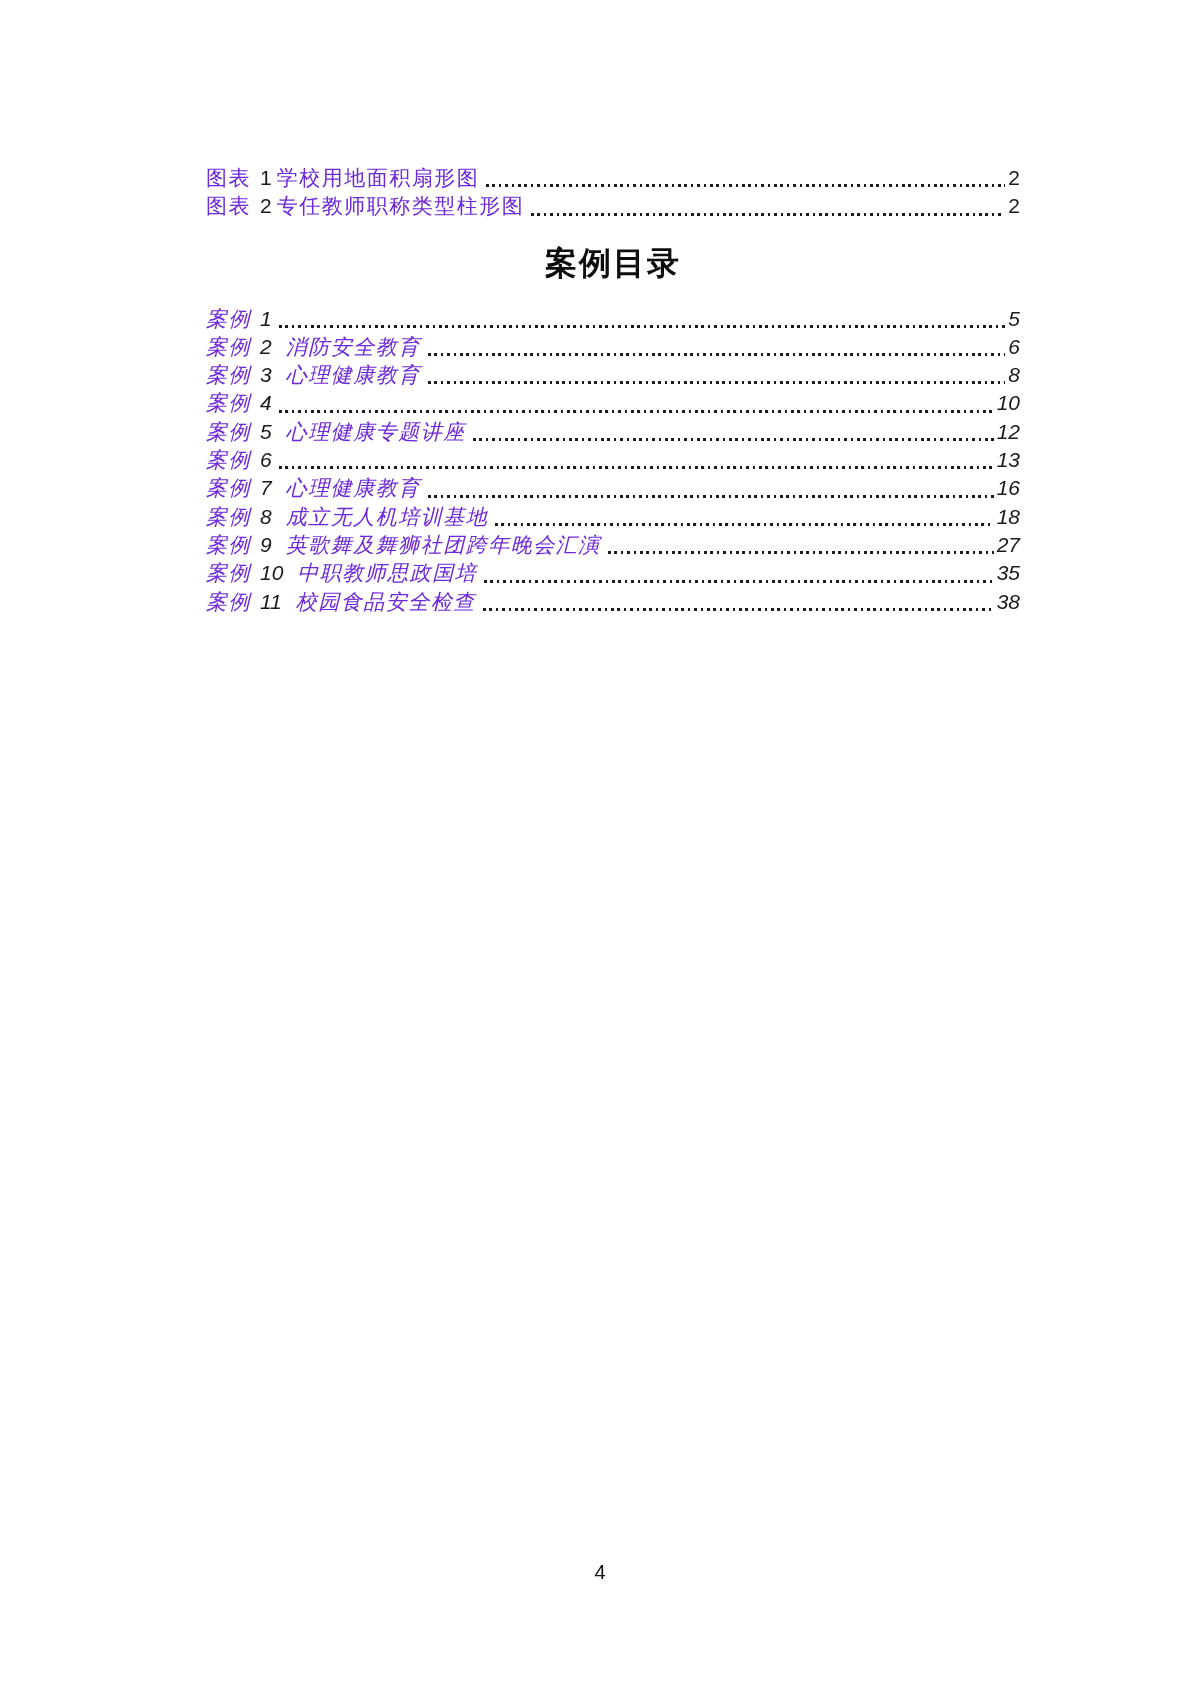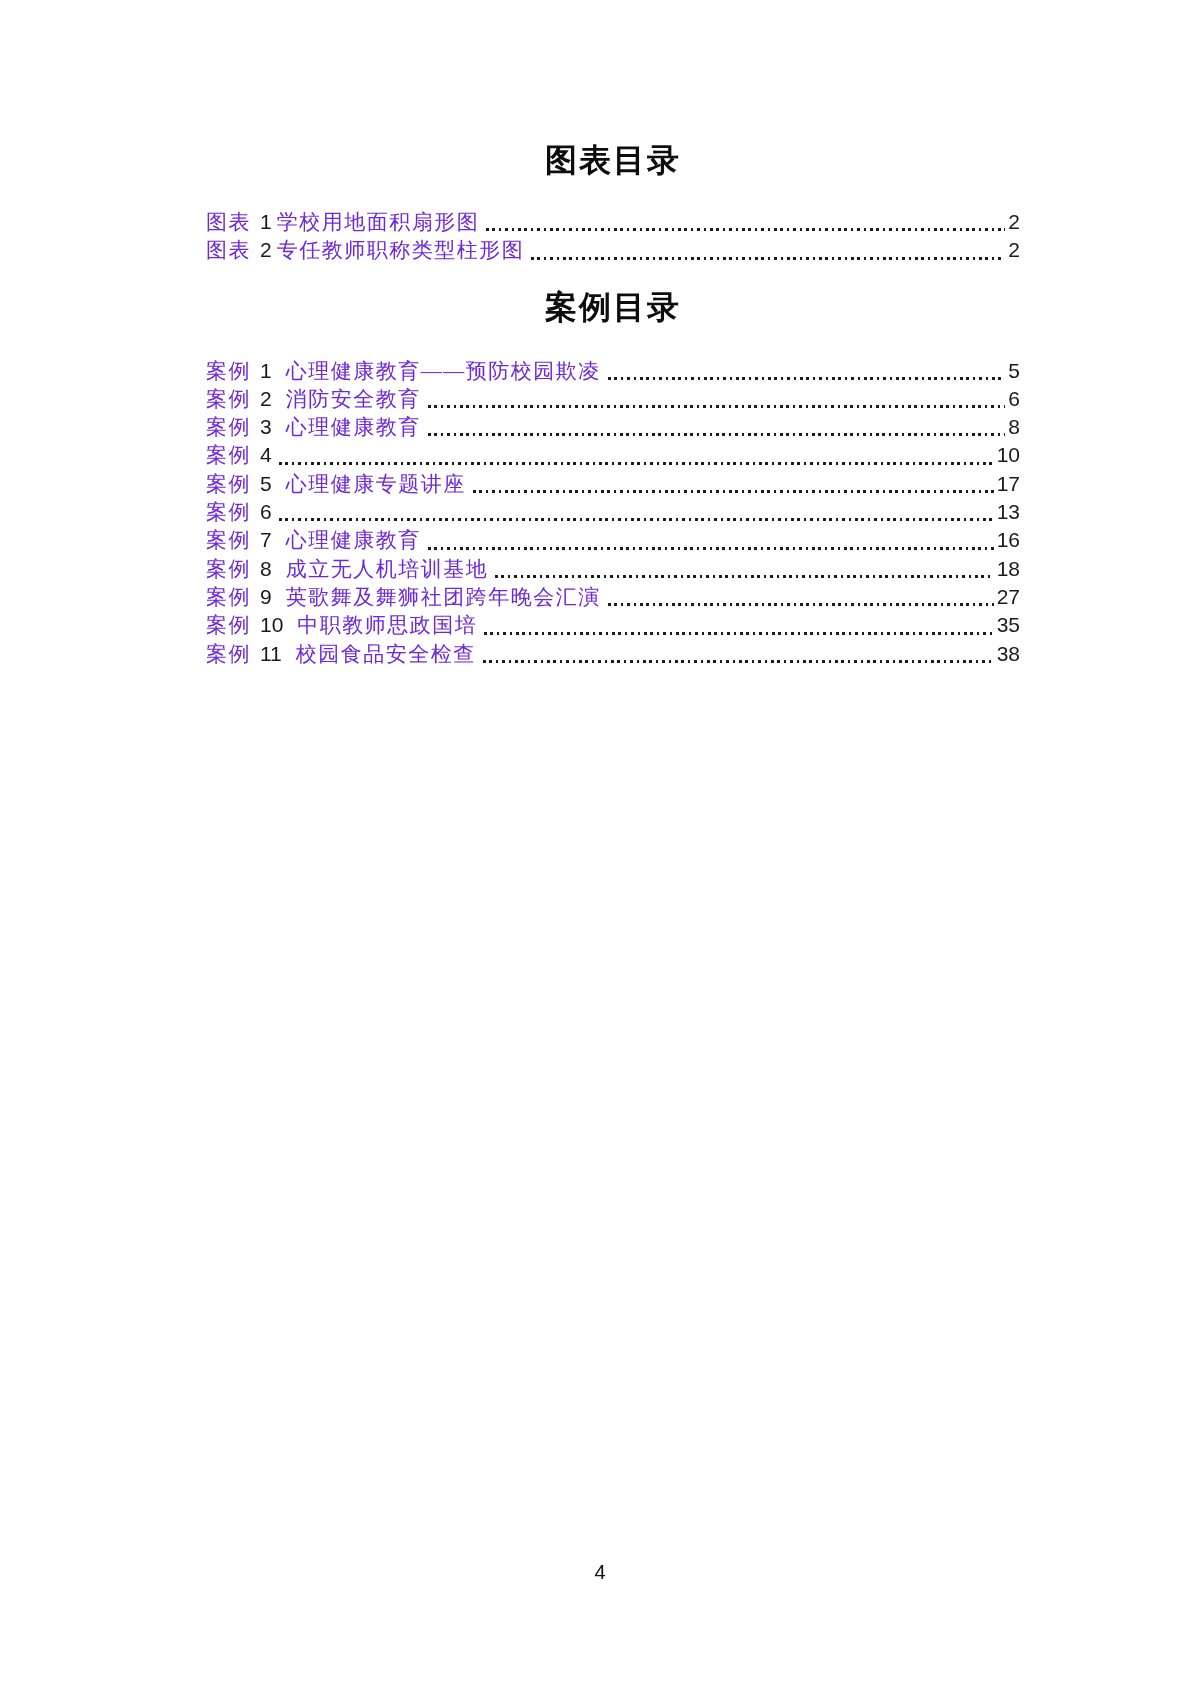--- a/index.html
+++ b/index.html
@@ -32,21 +32,22 @@
     letter-spacing: 2px;
     color: #0d0d0d;
   }
   .toc-title.case {
     margin-top: 20px;
   }
   .toc-list {
     margin-top: 26px;
   }
   .toc-list.case {
-    margin-top: 28px;
+    margin-top: 20px;
+    font-style: italic;
   }
   .toc-row {
     display: flex;
     align-items: baseline;
     font-size: 21px;
     line-height: 27.3px;
     letter-spacing: 1.5px;
     white-space: nowrap;
   }
   .entry-prefix, .entry-label {
@@ -85,21 +86,20 @@
     line-height: 24px;
     color: #111111;
   }
 </style>
 </head>
 <body>
 
 <div class="page">
   <div class="content">
 
-    <h1 class="toc-title">图表目录</h1>
 
     <div class="toc-list figure">
 
         <div class="toc-row">
           <span class="entry-prefix">图表</span>
           <span class="entry-num">1</span>
           <span class="entry-label">学校用地面积扇形图</span>
           <span class="leader"></span>
           <span class="entry-page">2</span>
         </div>
@@ -113,21 +113,20 @@
         </div>
       </div>
 
     <h1 class="toc-title case">案例目录</h1>
 
     <div class="toc-list case">
 
         <div class="toc-row">
           <span class="entry-prefix">案例</span>
           <span class="entry-num">1</span>
-          <span class="entry-label">心理健康教育——预防校园欺凌</span>
           <span class="leader"></span>
           <span class="entry-page">5</span>
         </div>
 
         <div class="toc-row">
           <span class="entry-prefix">案例</span>
           <span class="entry-num">2</span>
           <span class="entry-label">消防安全教育</span>
           <span class="leader"></span>
           <span class="entry-page">6</span>
@@ -146,21 +145,21 @@
           <span class="entry-num">4</span>
           <span class="leader"></span>
           <span class="entry-page">10</span>
         </div>
 
         <div class="toc-row">
           <span class="entry-prefix">案例</span>
           <span class="entry-num">5</span>
           <span class="entry-label">心理健康专题讲座</span>
           <span class="leader"></span>
-          <span class="entry-page">17</span>
+          <span class="entry-page">12</span>
         </div>
 
         <div class="toc-row">
           <span class="entry-prefix">案例</span>
           <span class="entry-num">6</span>
           <span class="leader"></span>
           <span class="entry-page">13</span>
         </div>
 
         <div class="toc-row">

